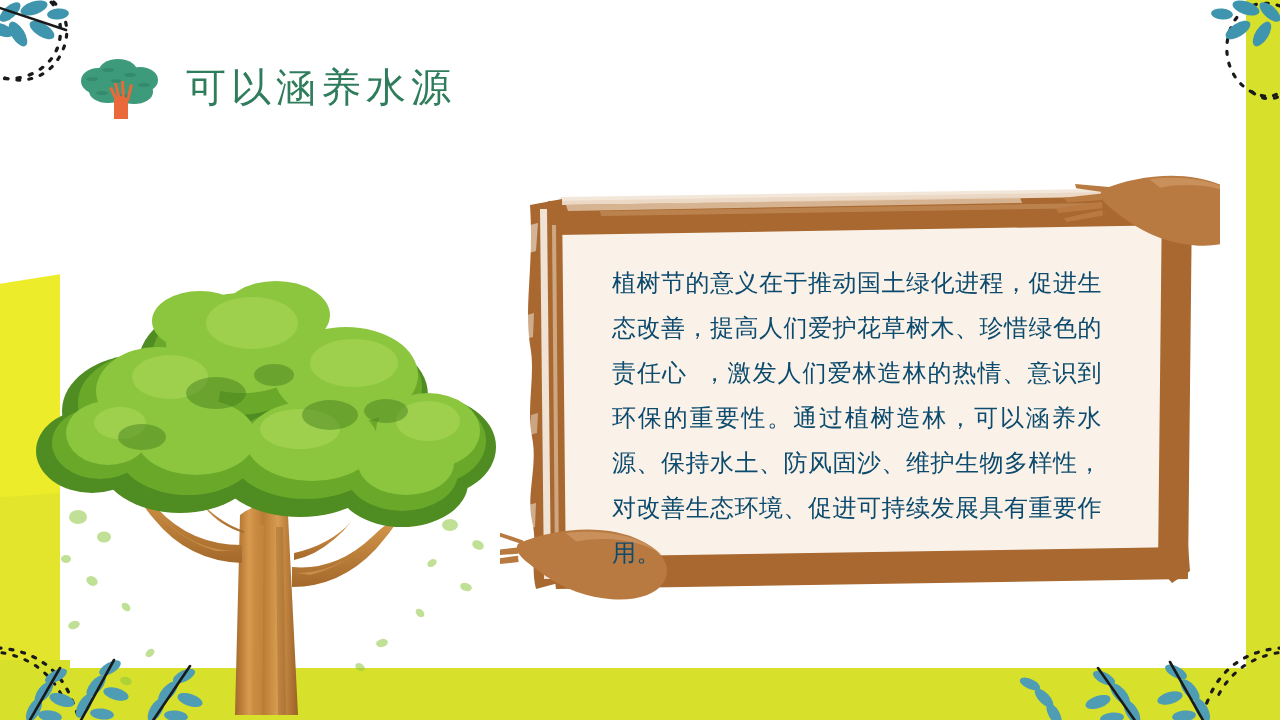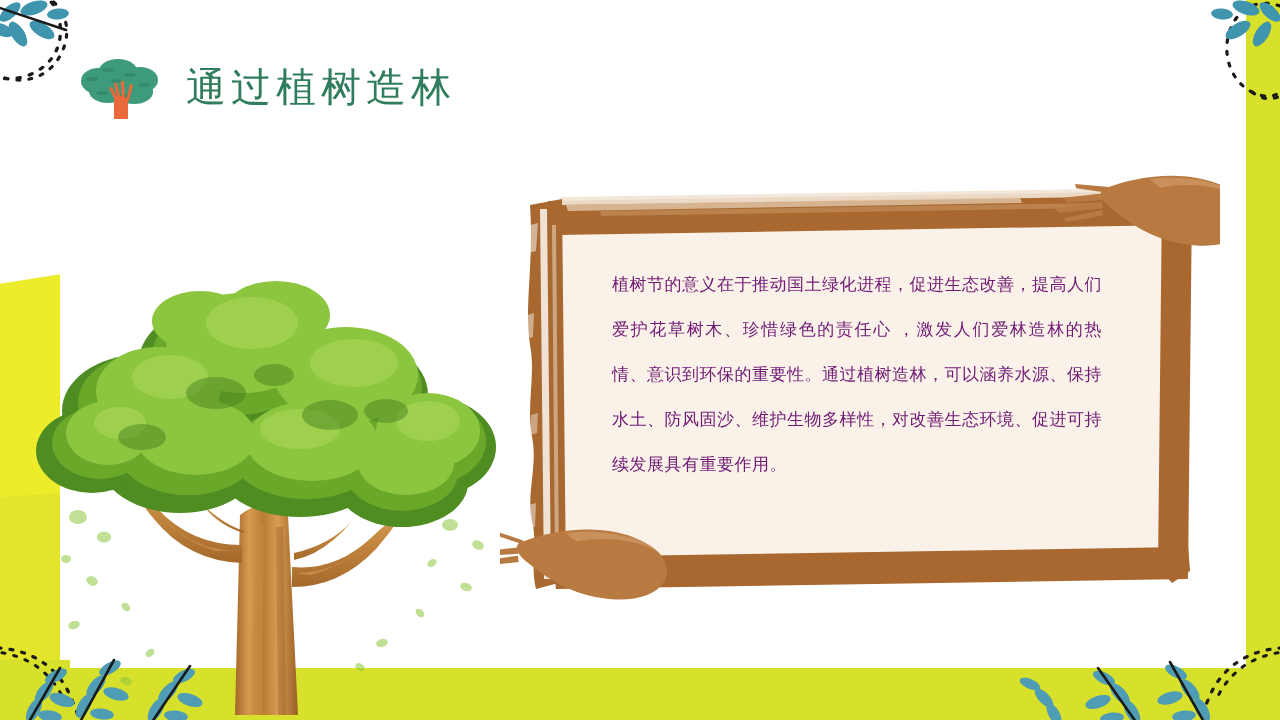--- a/index.html
+++ b/index.html
@@ -121,24 +121,24 @@
     left: -30px;
     top: -25px;
     width: 720px;
     height: 440px;
   }
   .panel-text {
     position: absolute;
     left: 82px;
     top: 72px;
     width: 490px;
-    font-family: Liberation Serif, serif;
-    font-size: 17px;
+    font-family: Liberation Mono, monospace;
+    font-size: 24px;
     line-height: 45px;
-    color: #701a75;
+    color: #0c4a6e;
     text-align: justify;
     letter-spacing: 0.5px;
   }
 </style>
 </head>
 <body>
 
 <div id="slide">
 
   <div class="yellow-left-a"></div>
@@ -247,21 +247,21 @@
         <ellipse cx="38" cy="26" rx="5" ry="1.8"></ellipse>
       </g>
       <g fill="#e9693a">
         <path d="M36 64 L36 44 Q43 38 50 44 L50 64 Z"></path>
         <path d="M40 46 L36 28 L39 28 L43 45 Z"></path>
         <path d="M44 46 L43 26 L46 26 L47 45 Z"></path>
         <path d="M48 46 L52 29 L55 30 L51 46 Z"></path>
         <path d="M38 47 L31 33 L34 32 L41 46 Z"></path>
       </g>
     </svg>
-    <div class="slide-title">通过植树造林</div>
+    <div class="slide-title">可以涵养水源</div>
   </div>
 
   <svg class="big-tree" viewBox="0 0 490 500">
     <defs>
       <linearGradient id="trunkGrad" x1="0" y1="0" x2="1" y2="0">
         <stop offset="0%" stop-color="#a4682a"></stop>
         <stop offset="22%" stop-color="#d79a4e"></stop>
         <stop offset="45%" stop-color="#b97c33"></stop>
         <stop offset="68%" stop-color="#d89c52"></stop>
         <stop offset="100%" stop-color="#9b6026"></stop>

